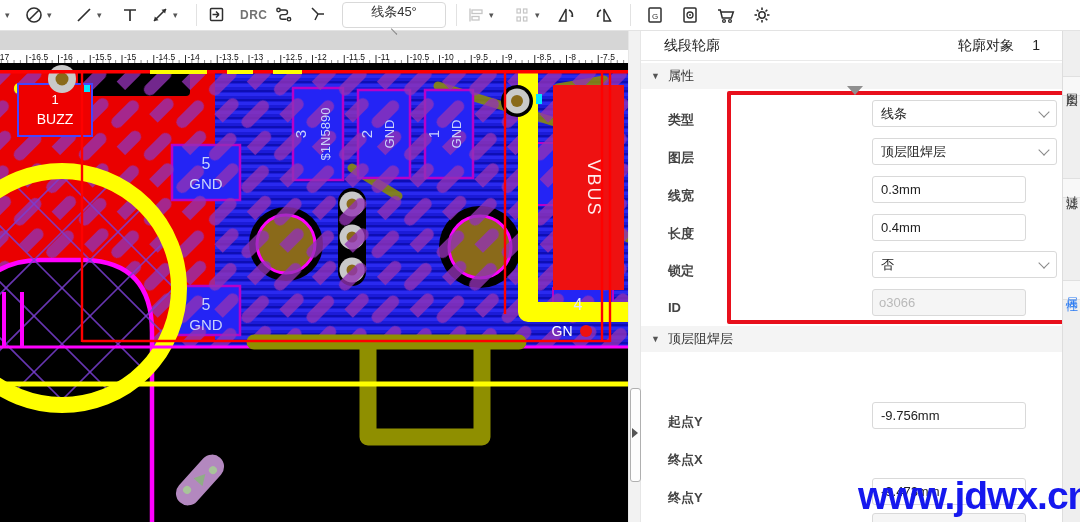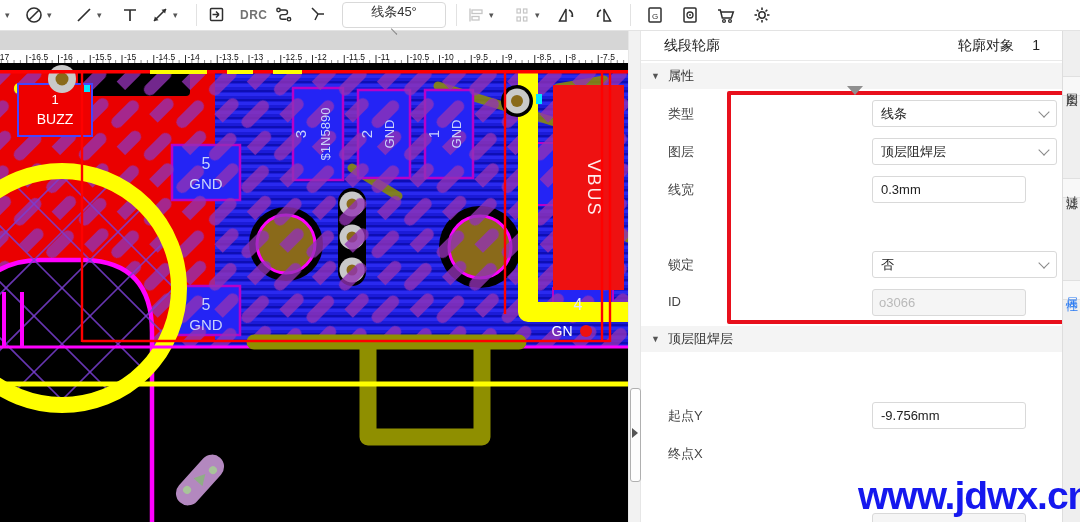--- a/index.html
+++ b/index.html
@@ -29,21 +29,21 @@
   
   .panel{position:absolute;left:641px;top:30px;width:421px;height:492px;background:#fff;overflow:hidden;z-index:2;}
   .panel-header{position:absolute;left:0;top:0;width:100%;height:30px;border-bottom:1px solid #e9e9e9;}
   .panel-title{position:absolute;left:23px;top:7px;font-size:14px;color:#222;}
   .panel-count-label{position:absolute;right:48px;top:7px;font-size:14px;color:#222;}
   .panel-count{position:absolute;right:22px;top:7px;font-size:14px;color:#222;}
   .sec-bar{position:absolute;left:0;width:100%;height:26px;background:#f4f4f4;
            display:flex;align-items:center;font-size:13px;color:#333;}
   .sec-tri{font-size:9px;color:#555;margin:0 8px 0 10px;}
   .prow{position:absolute;left:0;width:100%;height:27px;}
-  .plabel{position:absolute;left:27px;top:5px;font-size:13px;color:#444;}
+  .plabel{position:absolute;left:27px;top:11px;font-size:13px;color:#444;font-weight:bold;}
   .pinput{position:absolute;left:231px;width:154px;height:27px;box-sizing:border-box;
           border:1px solid #d9d9d9;border-radius:3px;font-size:13px;color:#222;
           padding:0 8px;font-family:"Liberation Sans",sans-serif;background:#fff;}
   .pselect{position:absolute;left:231px;width:185px;height:27px;box-sizing:border-box;
            border:1px solid #d9d9d9;border-radius:3px;font-size:13px;color:#222;background:#fff;
            display:flex;align-items:center;padding:0 8px;justify-content:space-between;}
   .pdisabled{background:#f5f5f5;color:#b9b9b9;padding-left:6px;}
   .annot{position:absolute;left:86px;top:61px;width:332px;height:225px;border:4px solid #e8101c;
          border-radius:2px;z-index:6;pointer-events:none;}
   .annot-tri{position:absolute;left:206px;top:56px;width:0;height:0;z-index:7;
@@ -516,20 +516,24 @@
     <span class="plabel">图层</span>
     <div class="pselect">
       <span>顶层阻焊层</span>
       <span class="chev"></span>
     </div>
   </div>
   <div class="prow" style="top:145.5px">
     <span class="plabel">线宽</span>
     <input class="pinput" value="0.3mm" style="">
   </div>
+  <div class="prow" style="top:183.5px">
+    <span class="plabel">长度</span>
+    <input class="pinput" value="0.4mm" style="">
+  </div>
   <div class="prow" style="top:221px">
     <span class="plabel">锁定</span>
     <div class="pselect">
       <span>否</span>
       <span class="chev"></span>
     </div>
   </div>
   <div class="prow" style="top:258.5px">
     <span class="plabel">ID</span>
     <input class="pinput pdisabled" disabled="" value="o3066" style="">
@@ -540,20 +544,24 @@
     <span>顶层阻焊层</span>
   </div>
 
   <div class="prow" style="top:372px">
     <span class="plabel">起点Y</span>
     <input class="pinput" value="-9.756mm" style="">
   </div>
   <div class="prow" style="top:409.5px">
     <span class="plabel">终点X</span>
   </div>
+  <div class="prow" style="top:447.5px">
+    <span class="plabel">终点Y</span>
+    <input class="pinput" value="-9.473mm" style="">
+  </div>
   <div class="prow" style="top:483px">
     <input class="pinput pdisabled" disabled="" style="">
   </div>
 
   <div class="annot"></div>
   <div class="annot-tri"></div>
 </div>
 
 <div class="sidetabs">
   <div class="vtab" style="top:46px">图层</div>

